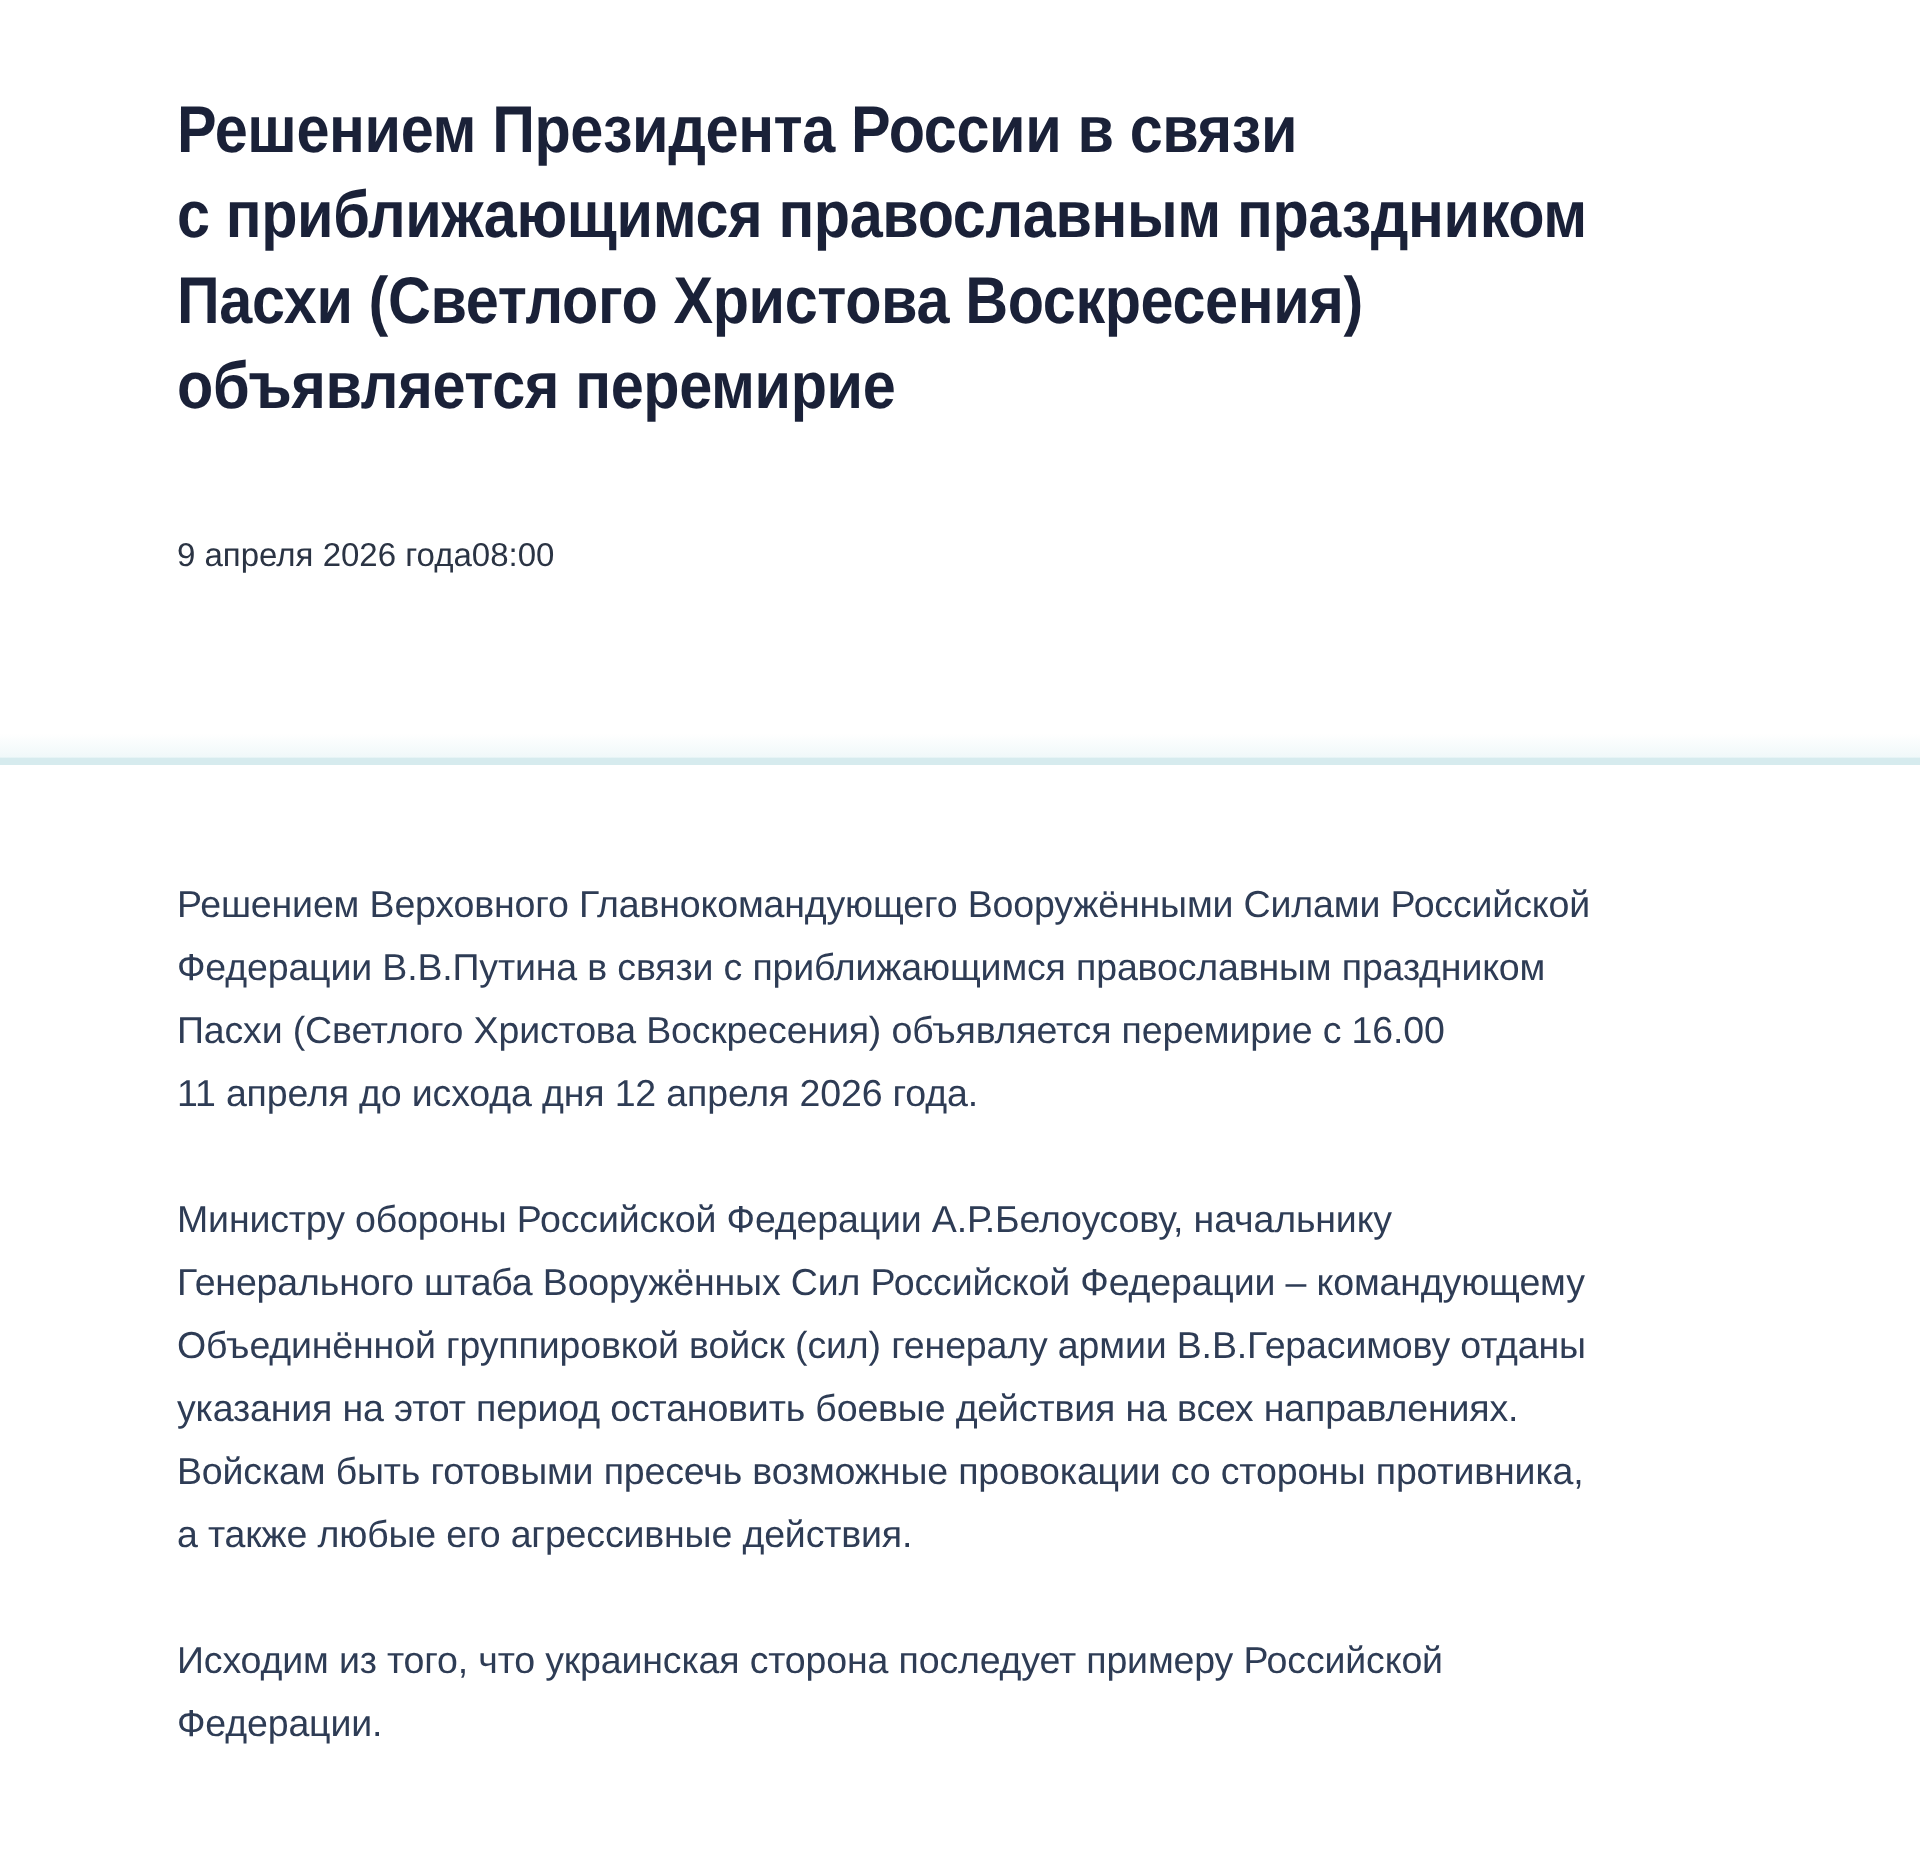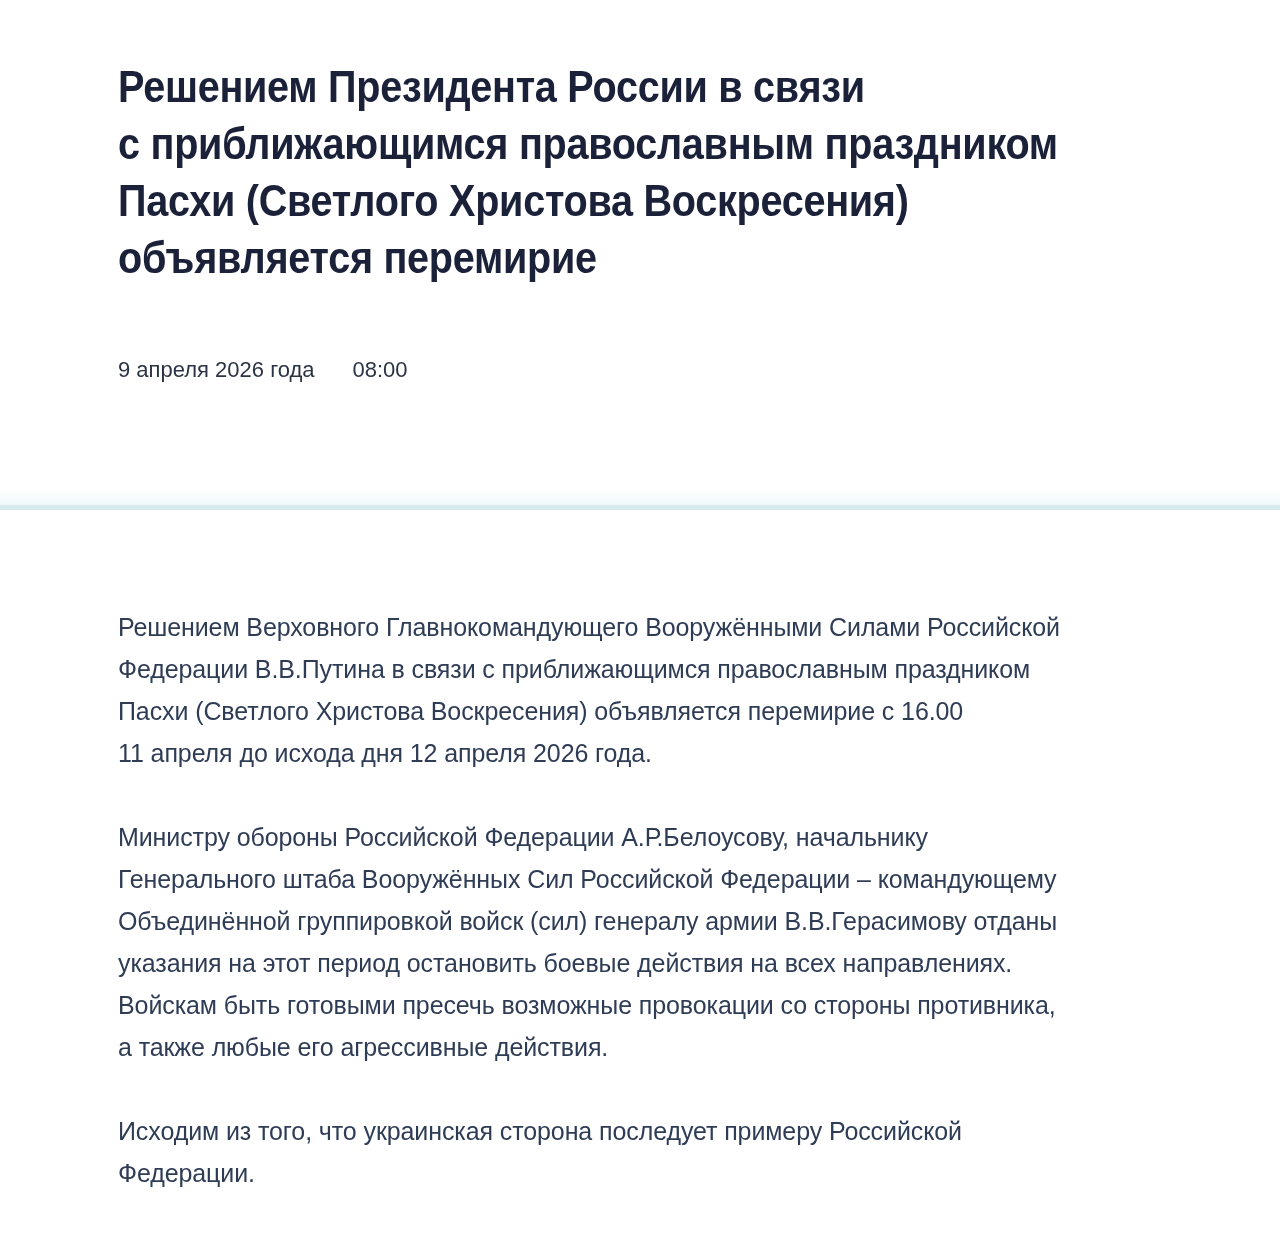--- a/index.html
+++ b/index.html
@@ -27,40 +27,39 @@
     color: var(--heading-color, #1a2138);
     white-space: pre;
     letter-spacing: -0.3px;
     transform: scaleX(0.90);
     transform-origin: 0 0;
   }
   .meta {
     margin-top: 70px;
     display: flex;
     align-items: flex-end;
-    gap: 38px;
     font-size: 22px;
     line-height: 27px;
     color: var(--meta-color, #2b3444);
   }
   .divider-wrap {
     margin-left: -118px;
     width: 1280px;
     margin-top: 106px;
   }
   .divider-glow {
     height: 16px;
     background: linear-gradient(180deg, #ffffff 0%, #f0f8f9 100%);
   }
   .divider-line {
     height: 5px;
     background: var(--divider-color, #d6ebee);
   }
   .content {
-    margin-top: 96px;
+    margin-top: 72px;
   }
   .content p {
     margin: 0 0 42px 0;
     font-size: 25px;
     line-height: 42px;
     font-weight: 400;
     color: var(--body-color, #2e3c55);
     white-space: pre;
     letter-spacing: -0.1px;
   }

